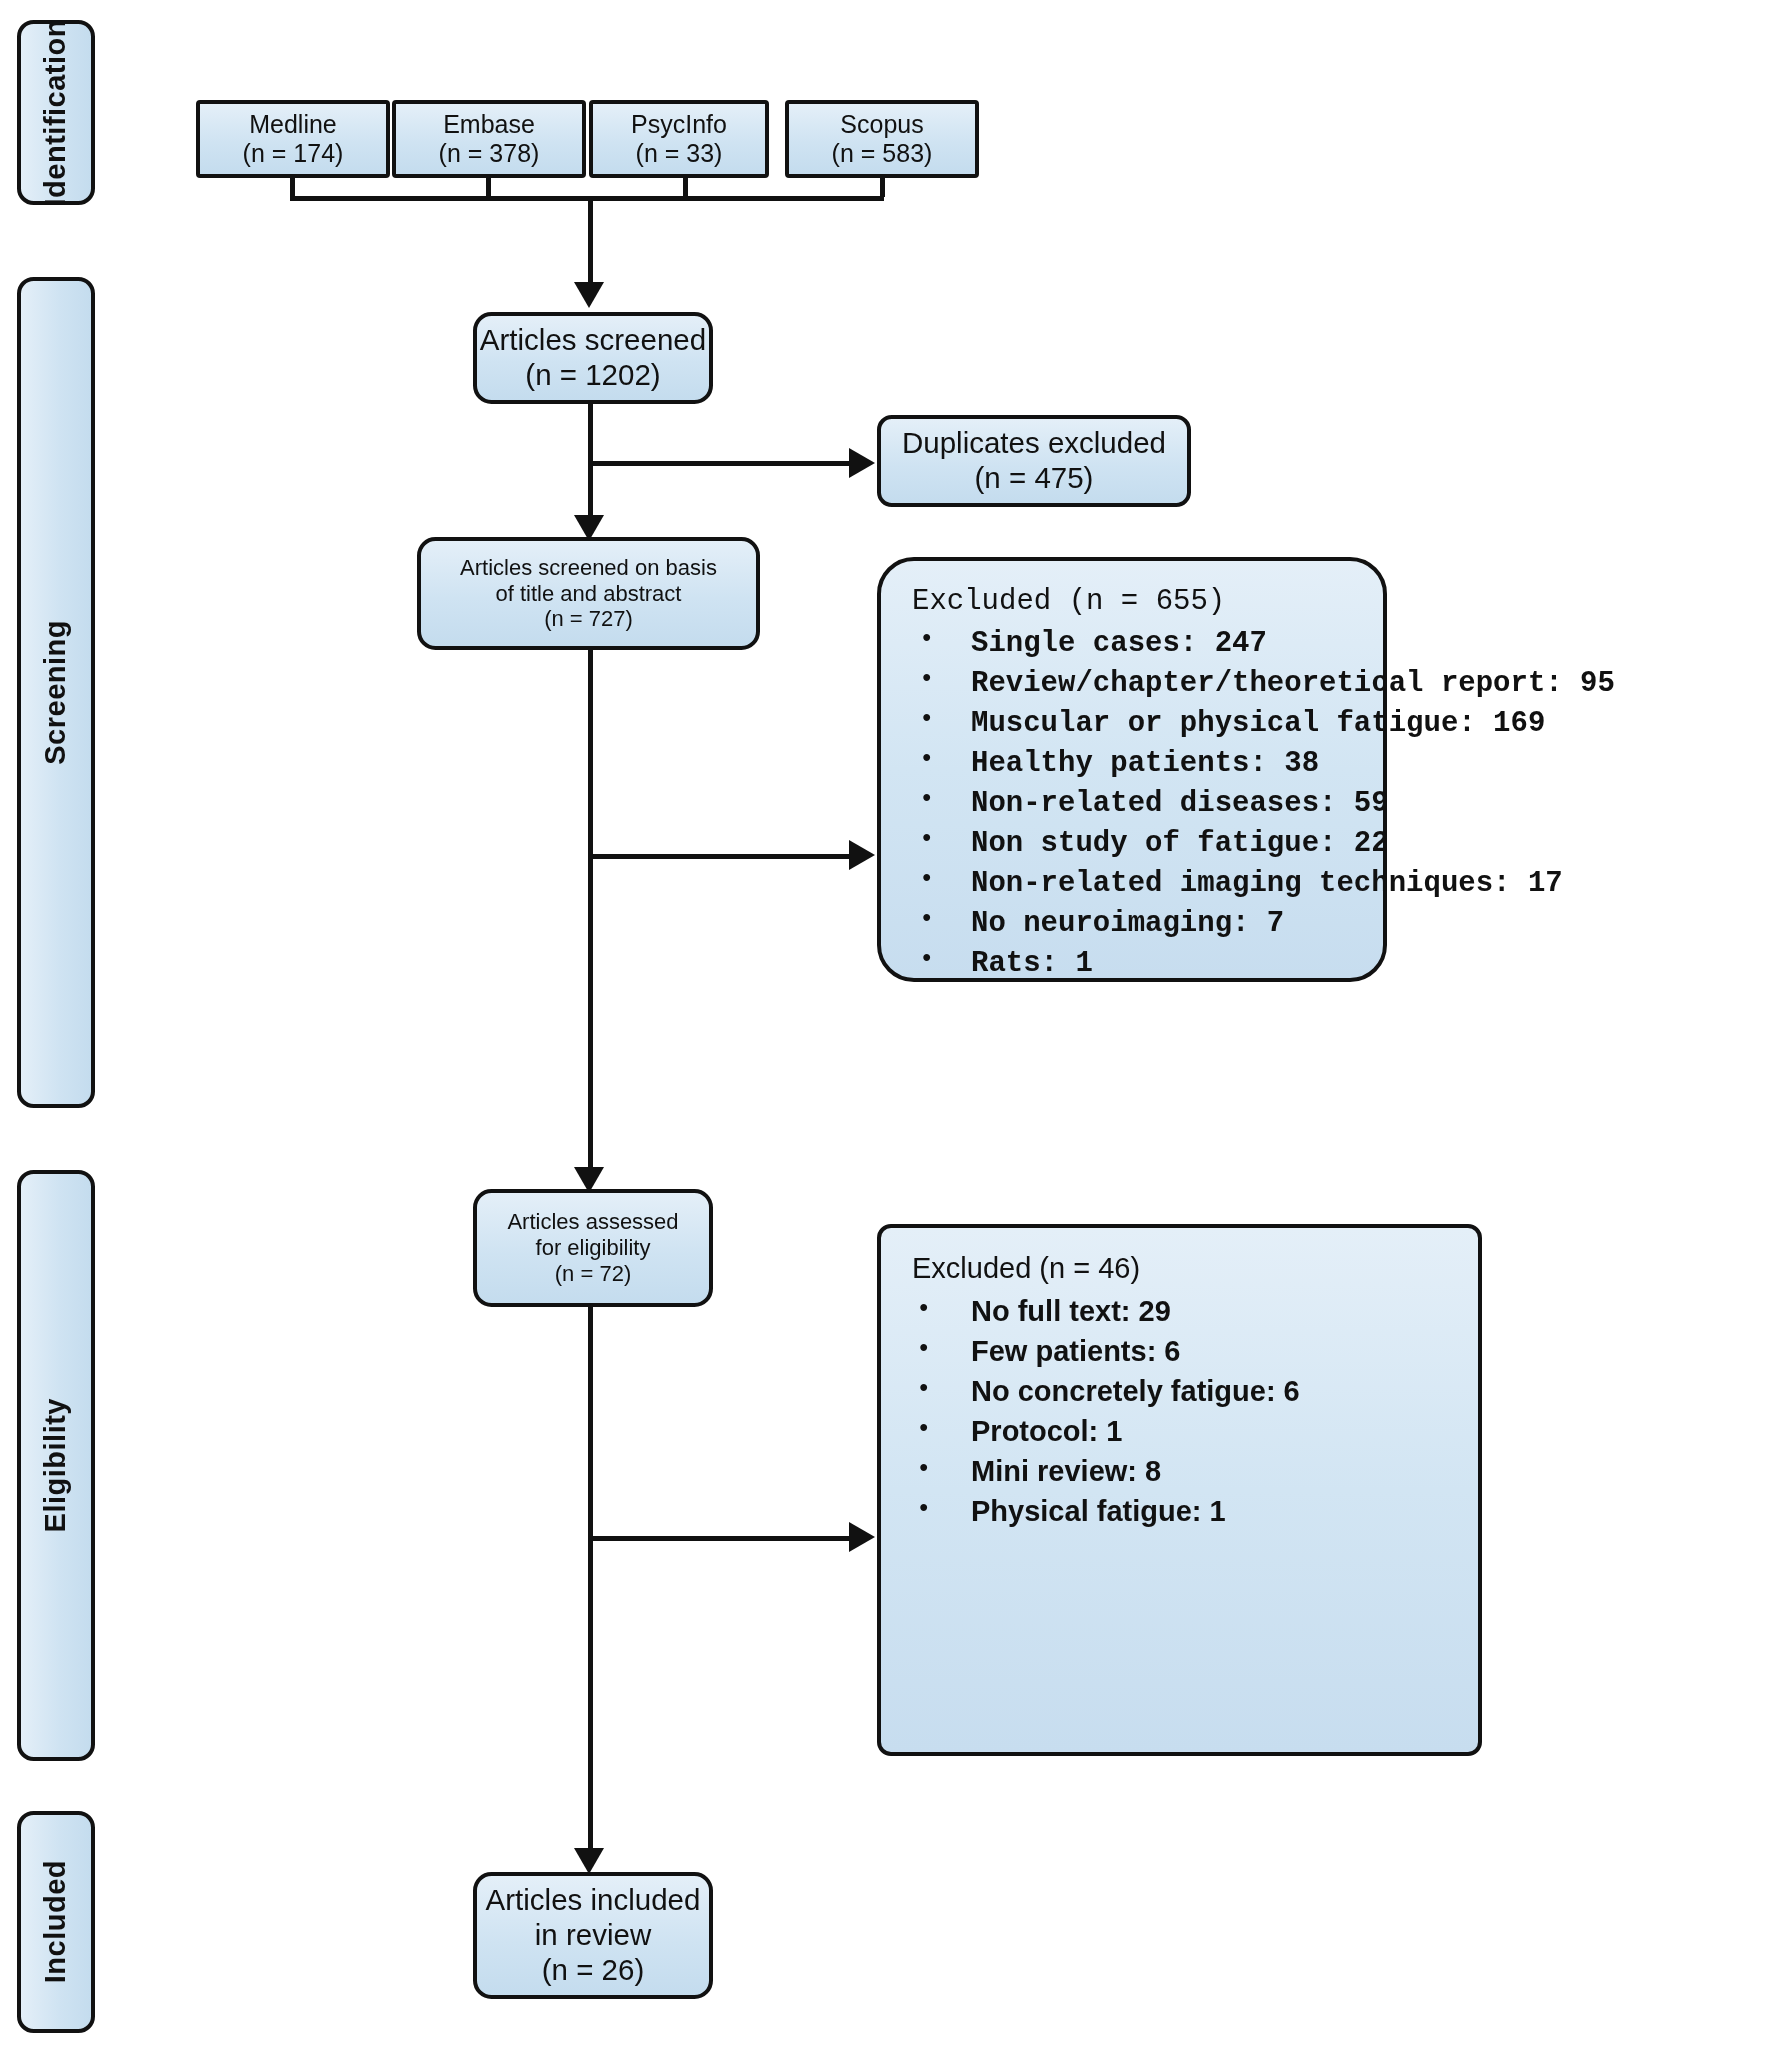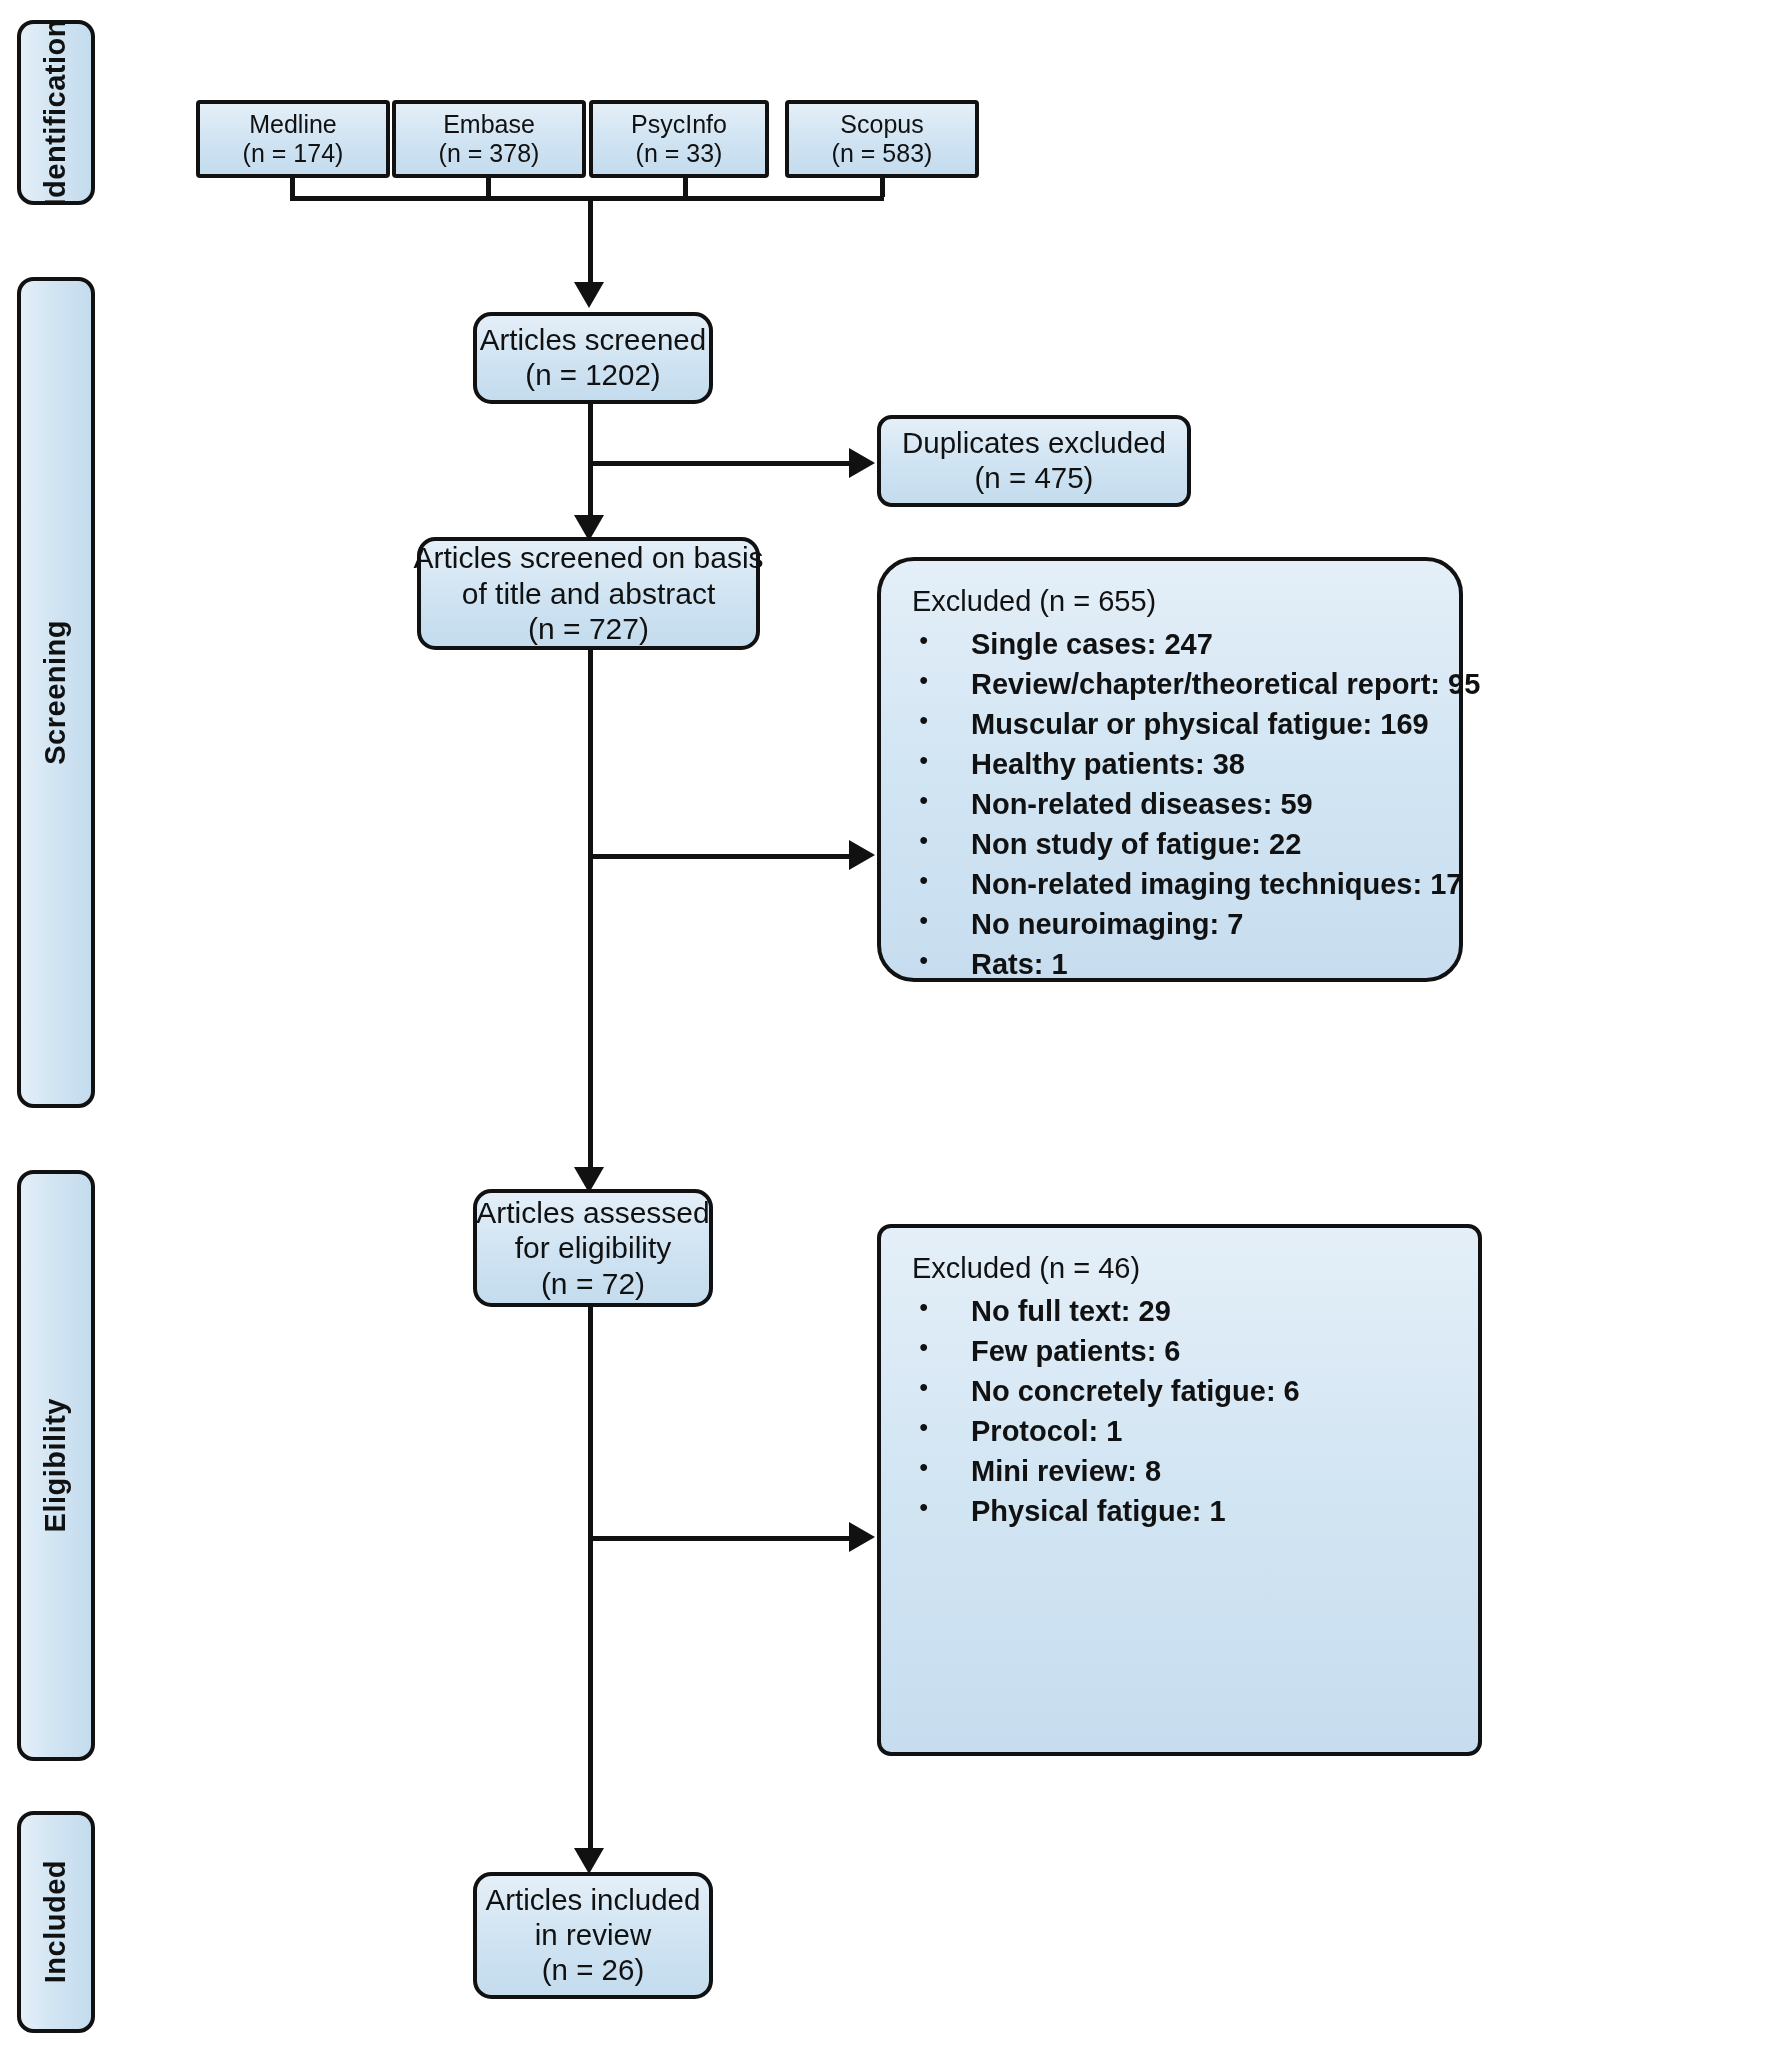--- a/index.html
+++ b/index.html
@@ -68,21 +68,21 @@
     font-weight: normal;
     border-radius: 4px;
   }
 
   
   .flowbox {
     font-size: 29.5px;
     font-weight: normal;
   }
   .flowbox.small {
-    font-size: 30px;
+    font-size: 22px;
   }
 
   
   .listbox {
     position: absolute;
     box-sizing: border-box;
     background: linear-gradient(180deg, #e4eff8 0%, #d2e5f3 50%, #c7ddef 100%);
     border: 4.6px solid #111111;
     border-radius: 37px;
     padding: 24px 28px 24px 31px;
@@ -214,21 +214,21 @@
     <span class="line">of title and abstract</span>
     <span class="line">(n = 727)</span>
   </div>
 
   <div class="vline" style="left:588px; top:650px; height:522px;"></div>
   <div class="arrow-down" style="left:574px; top:1167px;"></div>
 
   <div class="hline" style="left:588px; top:854px; width:266px;"></div>
   <div class="arrow-right" style="left:849px; top:840px;"></div>
 
-  <div class="listbox" style="left:877px; top:557px; width:586px; height:425px;">
+  <div class="listbox" style="left:877px; top:557px; width:510px; height:425px;font-family:Liberation Mono, monospace;">
     <div class="lb-title">Excluded (n = 655)</div>
     <ul>
       <li>Single cases: 247</li>
       <li>Review/chapter/theoretical report: 95</li>
       <li>Muscular or physical fatigue: 169</li>
       <li>Healthy patients: 38</li>
       <li>Non-related diseases: 59</li>
       <li>Non study of fatigue: 22</li>
       <li>Non-related imaging techniques: 17</li>
       <li>No neuroimaging: 7</li>

